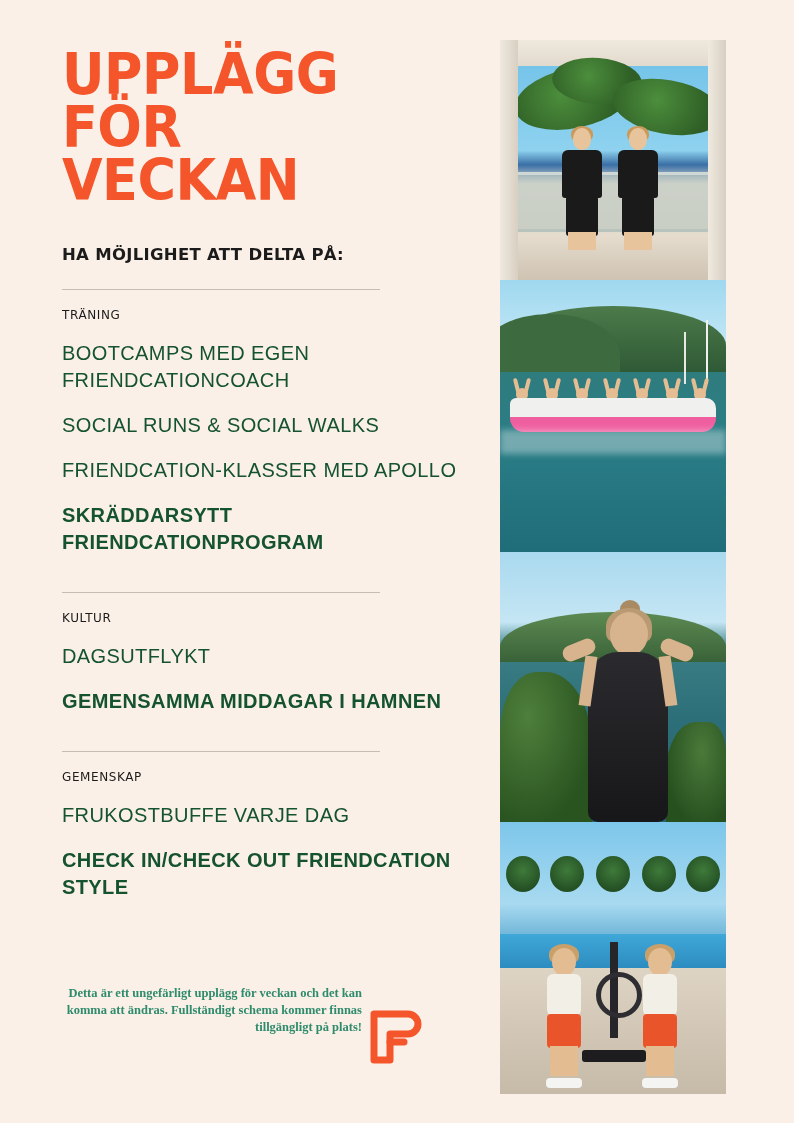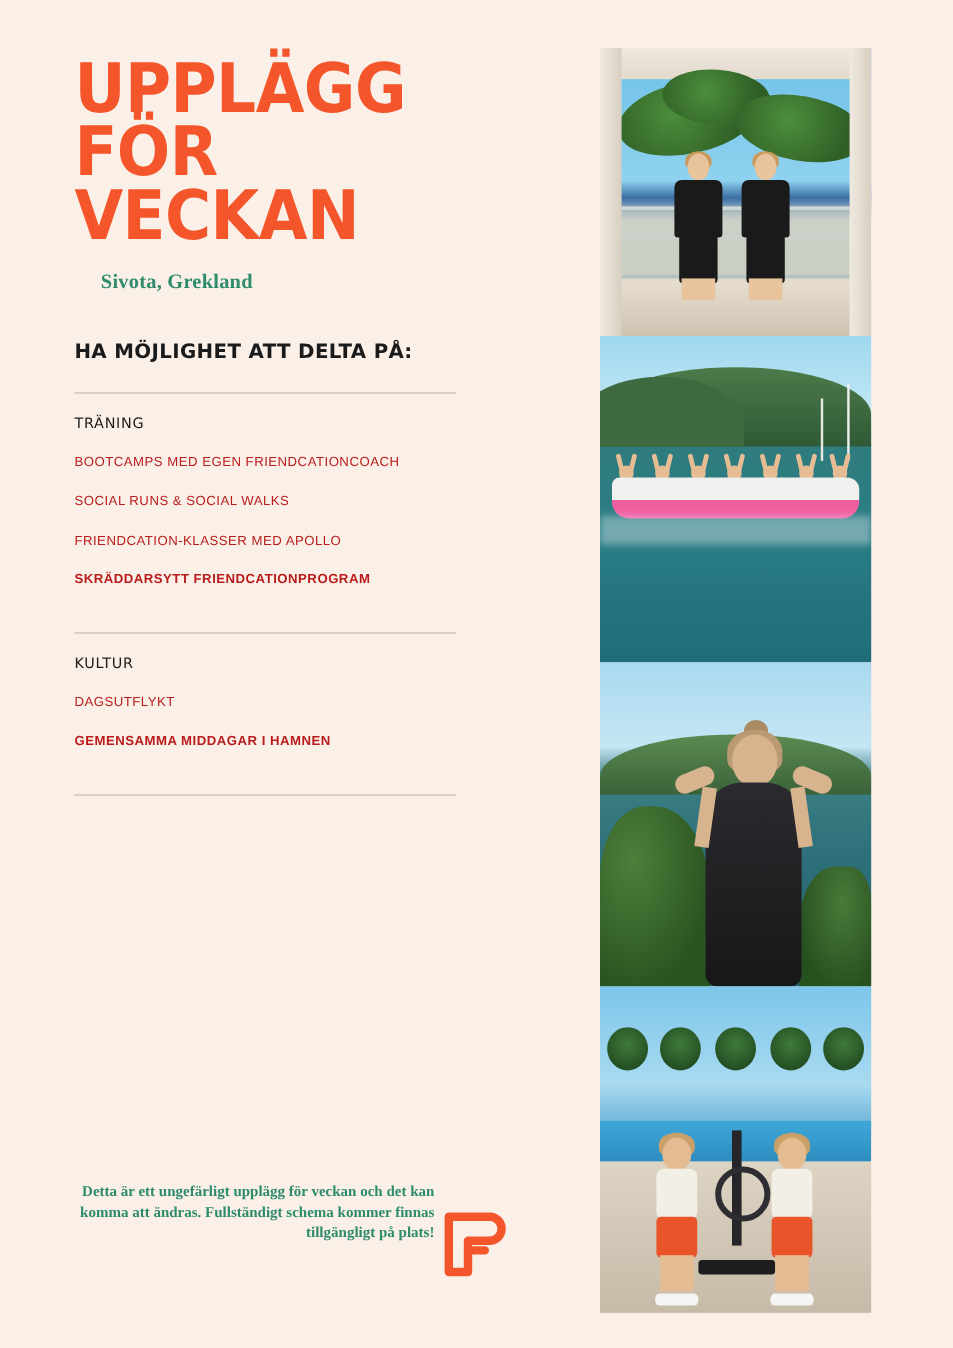--- a/index.html
+++ b/index.html
@@ -69,24 +69,24 @@
     font-family: "DejaVu Sans", sans-serif;
     font-weight: normal;
     font-size: 12px;
     letter-spacing: 0.6px;
     color: #1b1b1b;
     text-transform: uppercase;
     margin-bottom: 18px;
   }
   .item {
     font-family: "Liberation Sans", sans-serif;
-    font-size: 11px;
+    font-size: 20px;
     letter-spacing: 0.4px;
     line-height: 1.35;
-    color: #b91c1c;
+    color: #14532d;
     text-transform: uppercase;
     margin-bottom: 18px;
   }
   .item:last-child { margin-bottom: 0; font-weight: bold; }
 
   .block-spacer { height: 14px; }
 
   .footnote {
     position: absolute;
     left: 62px;
@@ -318,21 +318,20 @@
 </style>
 </head>
 <body>
 
 <div class="page">
 
   <div class="left-col">
 
     <h1 class="headline">UPPLÄGG FÖR VECKAN</h1>
 
-    <div class="subtitle">Sivota, Grekland</div>
 
     <div class="lead">
       <div>HA MÖJLIGHET ATT DELTA PÅ:</div>
     </div>
 
     <div class="rule"></div>
 
     <div>
       <div class="section-title">TRÄNING</div>
       <div class="item">BOOTCAMPS MED EGEN FRIENDCATIONCOACH</div>
@@ -346,20 +345,25 @@
 
     <div>
       <div class="section-title">KULTUR</div>
       <div class="item">DAGSUTFLYKT</div>
       <div class="item">GEMENSAMMA MIDDAGAR I HAMNEN</div>
     </div>
 
     <div class="block-spacer"></div>
     <div class="rule"></div>
 
+    <div>
+      <div class="section-title">GEMENSKAP</div>
+      <div class="item">FRUKOSTBUFFE VARJE DAG</div>
+      <div class="item">CHECK IN/CHECK OUT FRIENDCATION STYLE</div>
+    </div>
 
   </div>
 
   <div class="footnote">Detta är ett ungefärligt upplägg för veckan och det kan komma att ändras. Fullständigt schema kommer finnas tillgängligt på plats!</div>
 
   <svg class="logo" viewBox="0 0 60 58">
     <path d="M8 6 h34 a10 10 0 0 1 0 20 h-18 v26 h-16 z" fill="none" stroke="#f4552a" stroke-width="7" stroke-linejoin="round" stroke-linecap="round"></path>
     <path d="M24 34 h14" fill="none" stroke="#f4552a" stroke-width="7" stroke-linecap="round"></path>
   </svg>
 

